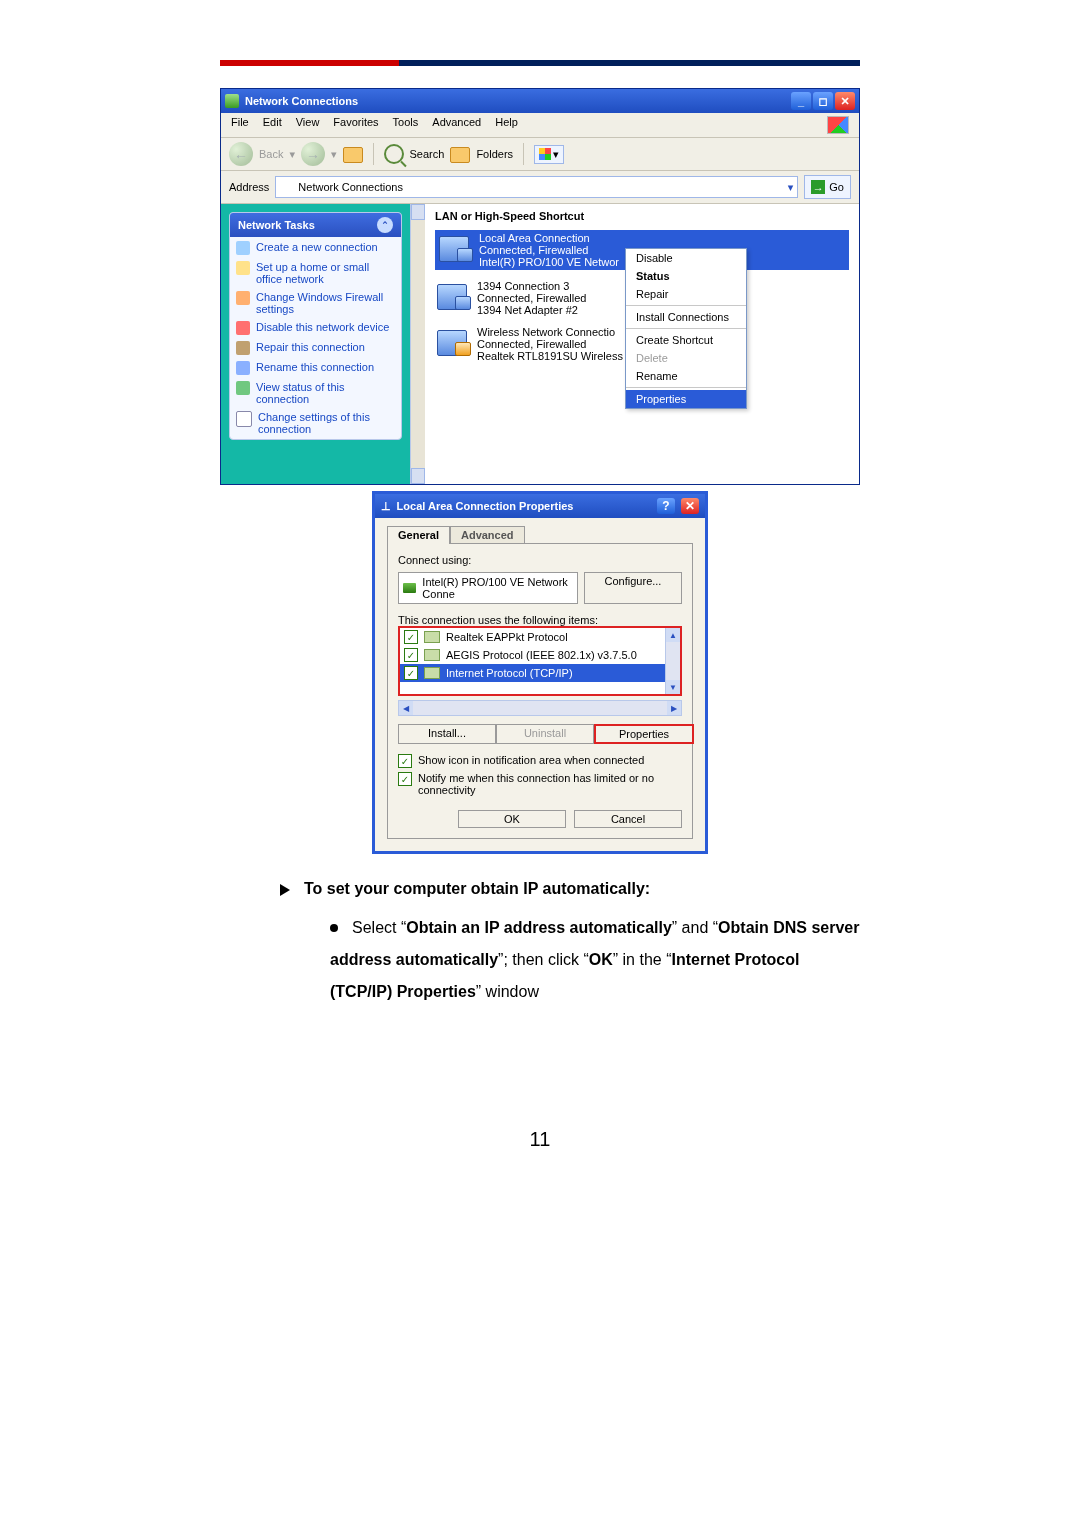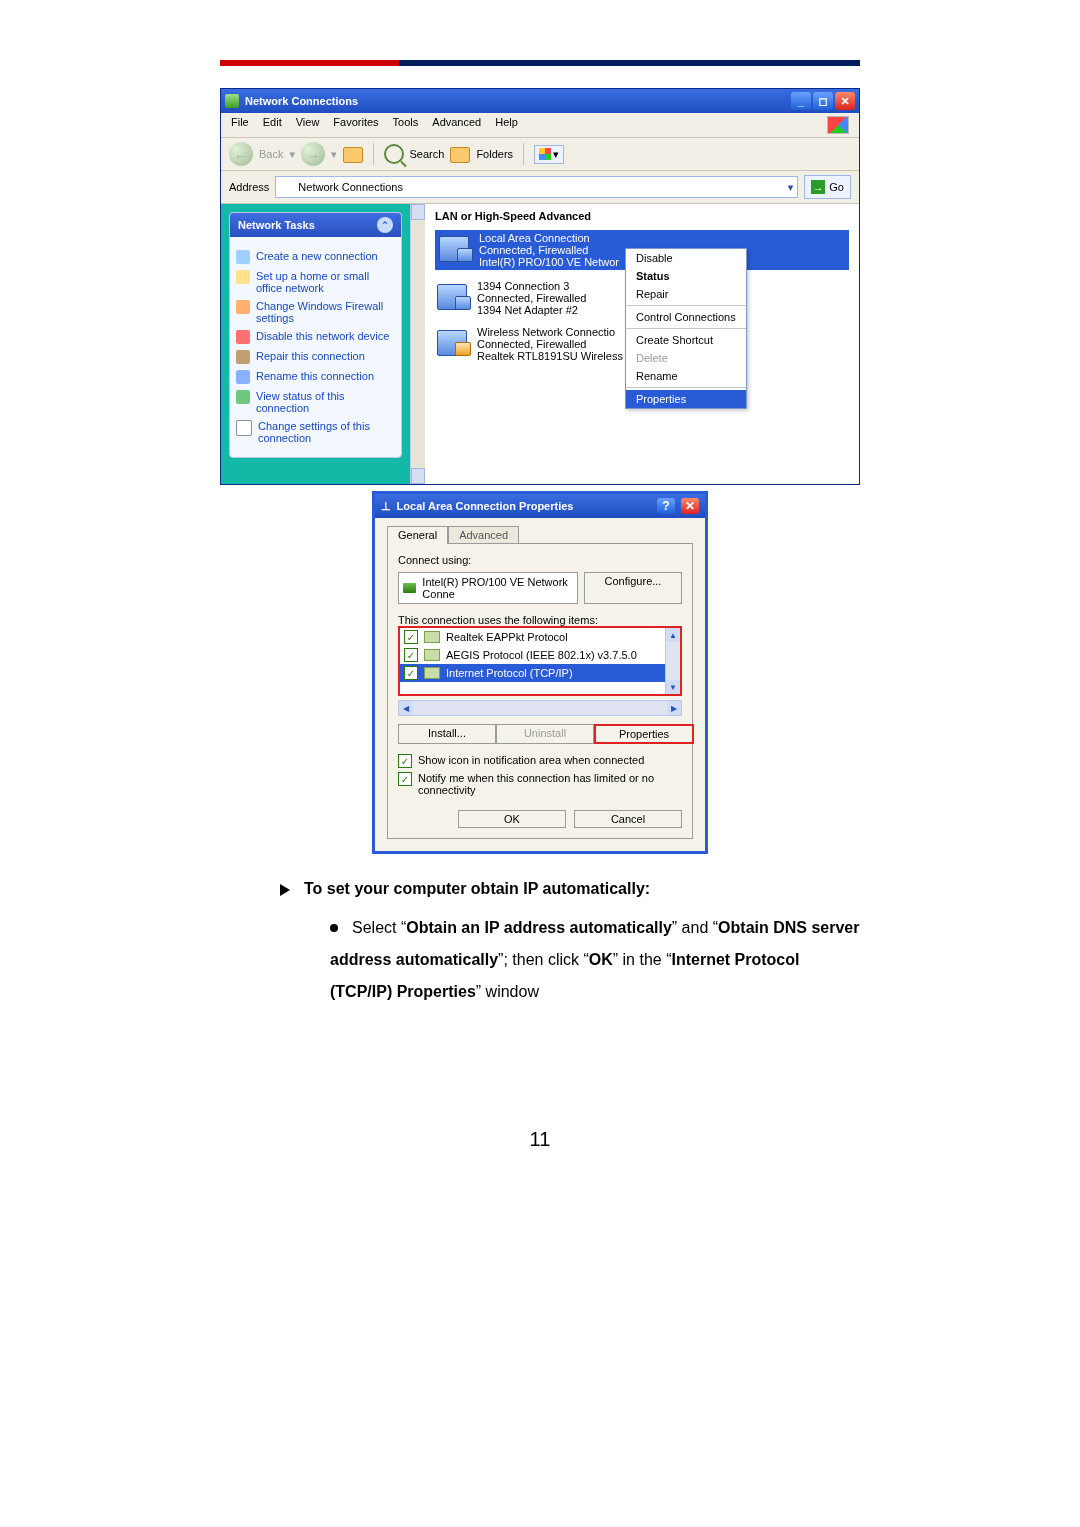--- a/index.html
+++ b/index.html
@@ -140,21 +140,21 @@
   }
   .taskbox{
     background:#f3f7ff;border:1px solid #b8c8ea;border-radius:4px;overflow:hidden;
   }
   .taskbox-h{
     background:linear-gradient(#3f6de0,#2a50c0);color:#fff;font-weight:bold;padding:4px 8px;display:flex;align-items:center;justify-content:space-between;
   }
   .taskbox-h .chev{
     width:16px;height:16px;border-radius:50%;background:#c8dcff;color:#2a50c0;display:flex;align-items:center;justify-content:center;font-size:9px;
   }
-  .taskbox ul{list-style:none;margin:0;padding:10px 6px;}
+  .taskbox ul{list-style:none;margin:0;padding:1px 6px;}
   .taskbox li{display:flex;gap:6px;align-items:flex-start;color:#1748c4;padding:3px 0;cursor:default;}
   .taskbox li .ic{width:14px;height:14px;flex:0 0 14px;border-radius:2px;}
   .scroll-stub{width:14px;background:#e8e4d6;display:flex;flex-direction:column;}
   .scroll-stub .ar{height:14px;background:#d6dff2;border:1px solid #9fb7e8;}
   .scroll-stub .track{flex:1;background:#e8e4d6;}
   
   .conn-area{flex:1;padding:6px 10px;position:relative;}
   .conn-heading{font-weight:bold;margin-bottom:8px;}
   .conn-item{display:flex;gap:8px;align-items:flex-start;margin-bottom:10px;}
   .conn-item.sel{background:#2a5bd7;color:#fff;padding:2px;}
@@ -182,21 +182,21 @@
     width:330px;margin:6px auto 0;border:3px solid #2a5bd7;background:#f4f2e9;font-family:Tahoma,Arial,sans-serif;font-size:11px;
   }
   .dlg-title{
     background:linear-gradient(#3a6de0,#1f4dc0);color:#fff;font-weight:bold;padding:4px 6px;display:flex;align-items:center;gap:6px;
   }
   .dlg-title .sp{flex:1;}
   .dlg-title .hb{width:18px;height:16px;border-radius:3px;display:flex;align-items:center;justify-content:center;color:#fff;font-weight:bold;font-size:12px;}
   .hb.help{background:linear-gradient(#6aa2ff,#1f5fd8);}
   .hb.x{background:linear-gradient(#ff8a6a,#d22);}
   .dlg-body{padding:8px 12px 12px;}
-  .tabs{display:flex;gap:0;margin-bottom:-1px;}
+  .tabs{display:flex;gap:0;margin-bottom:-1px;font-weight:bold;}
   .tab{border:1px solid #9a9a9a;border-bottom:none;background:#f4f2e9;padding:2px 10px;position:relative;}
   .tab.inactive{background:#ece9dc;color:#555;border-bottom:1px solid #9a9a9a;}
   .panel{border:1px solid #9a9a9a;background:#f4f2e9;padding:10px;}
   .adapter-row{display:flex;gap:6px;margin:6px 0 10px;}
   .adapter-row .af{flex:1;border:1px solid #9a9a9a;background:#fff;padding:3px 4px;display:flex;gap:6px;align-items:center;}
   .nic-ic{width:16px;height:10px;background:linear-gradient(#6cbf4a,#2a7a10);border-radius:1px;}
   .btn{border:1px solid #9a9a9a;background:#f4f2e9;padding:2px 18px;min-width:60px;text-align:center;}
   .itemsbox{border:1px solid #9a9a9a;background:#fff;height:66px;overflow:hidden;position:relative;margin-bottom:4px;}
   .itemsbox .row{display:flex;align-items:center;gap:6px;padding:2px 4px;}
   .itemsbox .row.sel{background:#2a5bd7;color:#fff;}
@@ -316,21 +316,21 @@
                 </li>
             </ul>
           </div>
         </div>
         <div class="scroll-stub">
           <div class="ar"></div>
           <div class="track"></div>
           <div class="ar"></div>
         </div>
         <div class="conn-area">
-          <div class="conn-heading">LAN or High-Speed Advanced</div>
+          <div class="conn-heading">LAN or High-Speed Shortcut</div>
 
           <div class="conn-item sel">
             <div class="conn-ic"></div>
             <div class="conn-text">
               <div class="t1">Local Area Connection</div>
               <div>Connected, Firewalled</div>
               <div>Intel(R) PRO/100 VE Networ</div>
             </div>
           </div>
           <div class="conn-item">
@@ -348,21 +348,21 @@
               <div>Connected, Firewalled</div>
               <div>Realtek RTL8191SU Wireless</div>
             </div>
           </div>
 
           <div class="ctx-menu">
             <div>Disable</div>
             <div style="font-weight:bold;">Status</div>
             <div>Repair</div>
             <hr>
-            <div>Control Connections</div>
+            <div>Install Connections</div>
             <hr>
             <div>Create Shortcut</div>
             <div class="dis">Delete</div>
             <div>Rename</div>
             <hr>
             <div class="hl">Properties</div>
           </div>
         </div>
       </div>
     </div>

